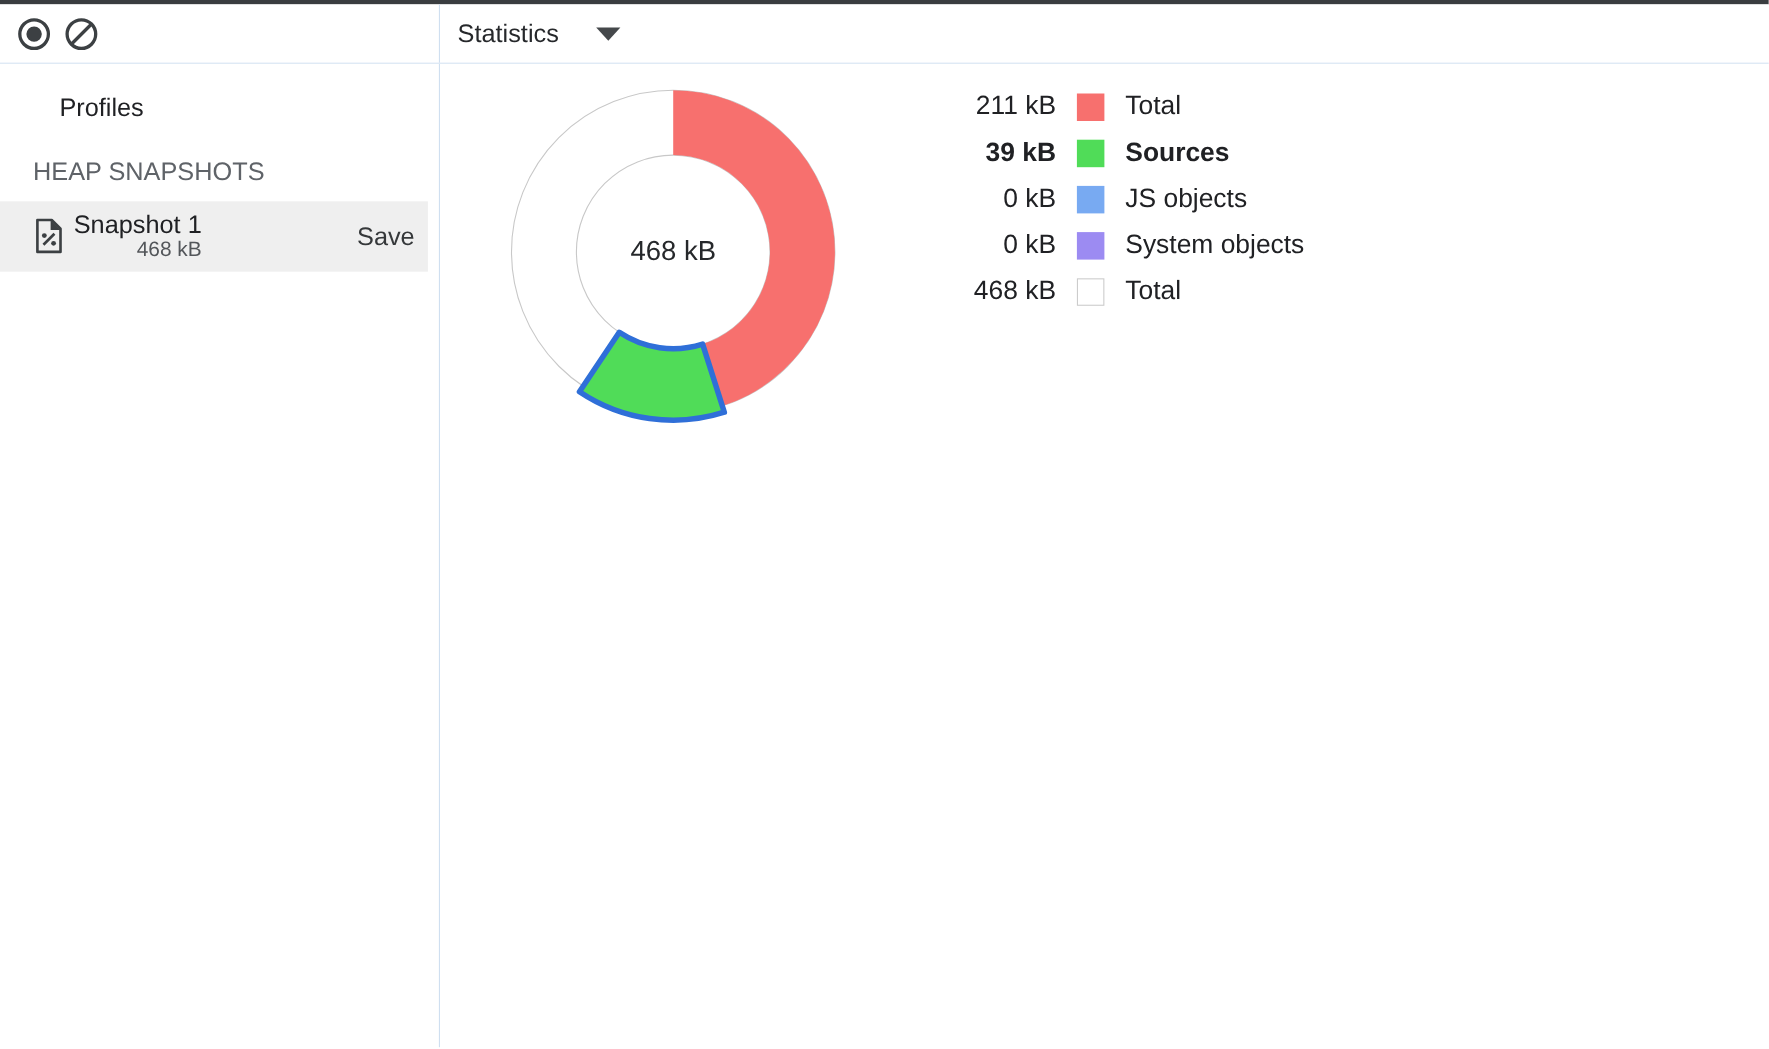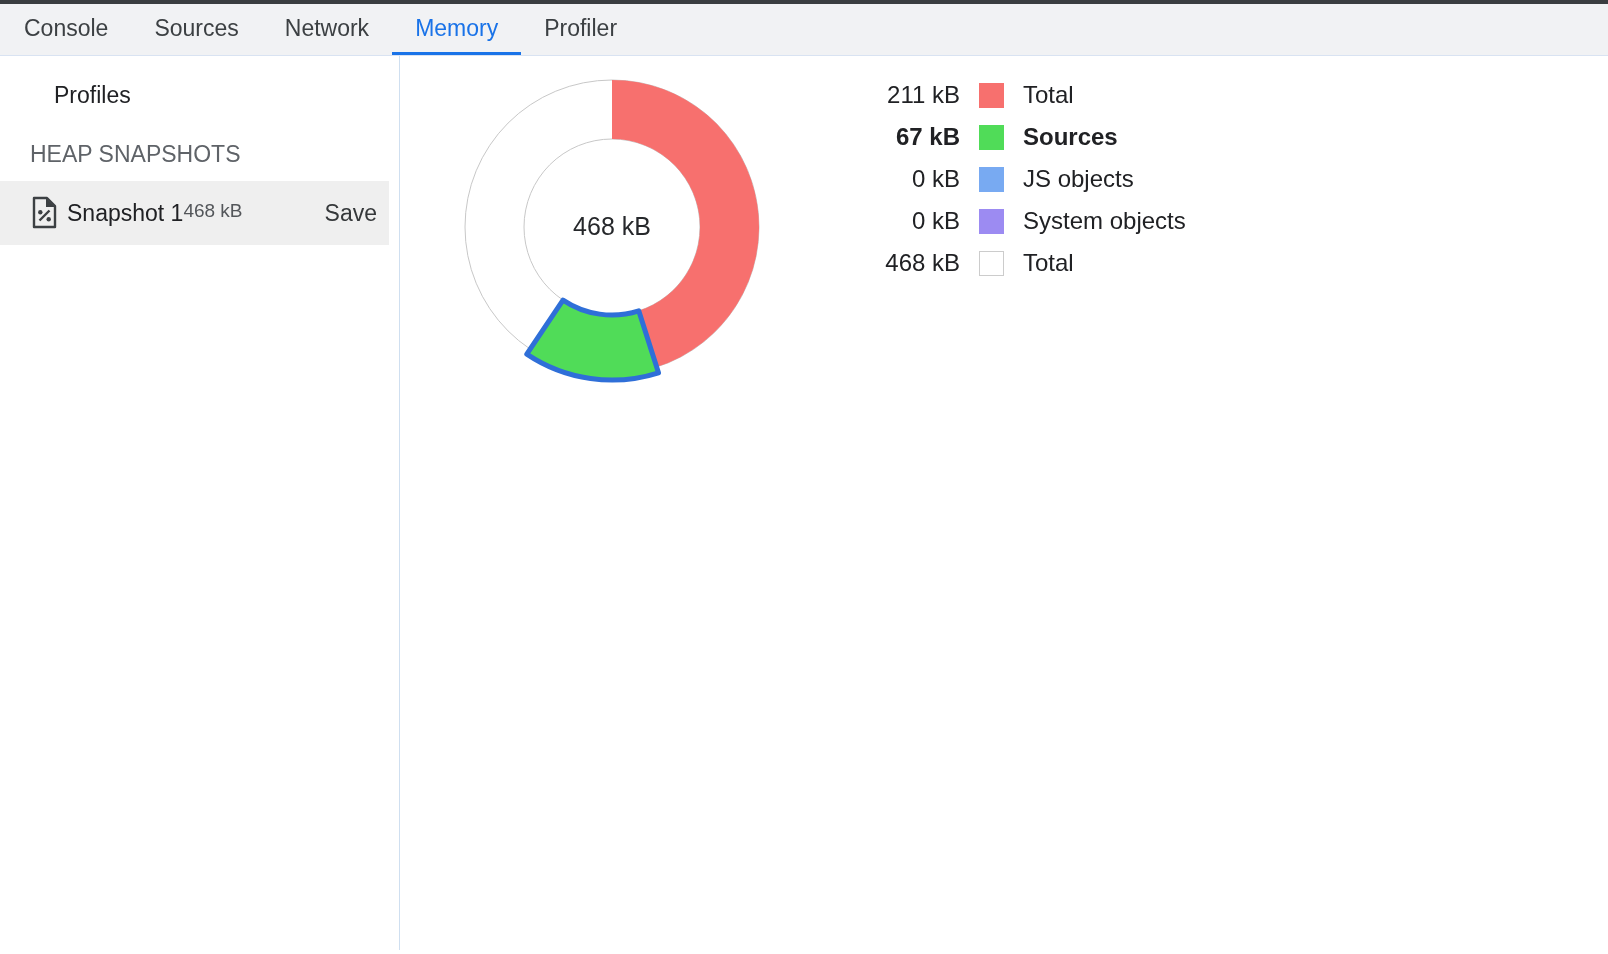--- a/index.html
+++ b/index.html
@@ -29,21 +29,21 @@
     border-top:12px solid #45484b; margin-left:34px; }
 
   
   .content { position:relative; display:flex; height:894px; }
   .sidebar { width:400px; flex:0 0 400px; border-right:1px solid #cfdff0; background:#ffffff; }
   .profiles-title { padding:26px 0 0 22px; font-size:23px; color:#202124;margin-left:32px; }
   .heap-section-title { margin-top:32px; padding-left:30px; font-size:23px; color:#5f6368; }
   .snapshot-row { margin-top:13px; width:389px; height:64px; background:#efefef;
     display:flex; align-items:center; }
   .snapshot-icon { margin-left:30px; flex:0 0 28px; }
-  .snapshot-texts { margin-left:9px; display:flex; flex-direction:row; }
+  .snapshot-texts { margin-left:9px; display:flex; flex-direction:column;text-align:right; }
   .snapshot-name { font-size:23px; color:#202124; line-height:26px; }
   .snapshot-size { font-size:19px; color:#53565a; line-height:22px; }
   .save-link { margin-left:auto; margin-right:12px; font-size:23px; color:#35383a;
     cursor:pointer; }
 
   
   .main { position:relative; flex:1; background:#ffffff; }
   .donut-svg { position:absolute; left:52px; top:11px; }
   .center-label { position:absolute; left:52px; top:156px; width:320px; text-align:center;
     font-size:25px; color:#26282b; }
@@ -55,38 +55,43 @@
   .swatch { width:25px; height:25px; margin:0 19px; flex:0 0 25px; }
   .legend-label { white-space:nowrap; }
 </style>
 </head>
 <body>
 
 <div class="screen">
 
   <div class="top-strip"></div>
 
-  <div class="tabbar">
-    <div class="tab">
-        <span>Console</span>
+
+  <div class="toolbar">
+    <div class="toolbar-left">
+      <div class="tool-btn">
+        <svg width="32" height="32" viewBox="0 0 32 32">
+          <circle cx="16" cy="16" r="13" fill="none" stroke="#3c4043" stroke-width="3"></circle>
+          <circle cx="16" cy="16" r="7" fill="#3c4043"></circle>
+        </svg>
       </div>
-    <div class="tab">
-        <span>Sources</span>
+      <div class="tool-btn">
+        <svg width="32" height="32" viewBox="0 0 32 32">
+          <circle cx="16" cy="16" r="13" fill="none" stroke="#3c4043" stroke-width="3"></circle>
+          <line x1="6.8" y1="25.2" x2="25.2" y2="6.8" stroke="#3c4043" stroke-width="3"></line>
+        </svg>
       </div>
-    <div class="tab">
-        <span>Network</span>
+    </div>
+    <div class="toolbar-right">
+      <div class="view-selector">
+        <span>Statistics</span>
+        <span class="caret"></span>
       </div>
-    <div class="tab active">
-        <span>Memory</span>
-      </div>
-    <div class="tab">
-        <span>Profiler</span>
-      </div>
+    </div>
   </div>
-
 
   <div class="content">
 
     <div class="sidebar">
       <div class="profiles-title">Profiles</div>
       <div class="heap-section-title">HEAP SNAPSHOTS</div>
       <div class="snapshot-row">
         <svg class="snapshot-icon" width="28" height="34" viewBox="0 0 28 34">
           <path d="M4 2 L17 2 L25 10 L25 31 L4 31 Z" fill="none" stroke="#3c4043" stroke-width="2.4" stroke-linejoin="round"></path>
           <path d="M16 2 L25 11 L16 11 Z" fill="#3c4043"></path>
@@ -112,21 +117,21 @@
         </svg>
       <div class="center-label">468 kB</div>
 
       <div class="legend">
         <div class="legend-row">
           <span class="legend-value">211 kB</span>
           <span class="swatch" style="background: rgb(247, 112, 110);"></span>
           <span class="legend-label">Total</span>
         </div>
         <div class="legend-row bold">
-          <span class="legend-value">67 kB</span>
+          <span class="legend-value">39 kB</span>
           <span class="swatch" style="background: rgb(80, 220, 88);"></span>
           <span class="legend-label">Sources</span>
         </div>
         <div class="legend-row">
           <span class="legend-value">0 kB</span>
           <span class="swatch" style="background: rgb(120, 170, 242);"></span>
           <span class="legend-label">JS objects</span>
         </div>
         <div class="legend-row">
           <span class="legend-value">0 kB</span>

